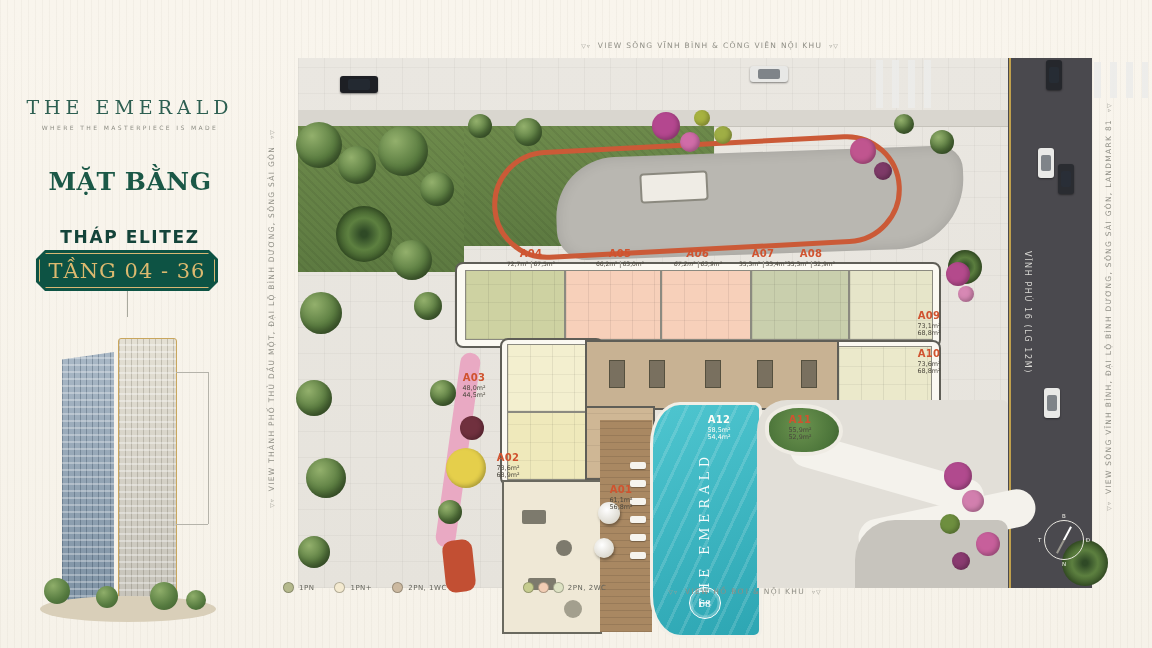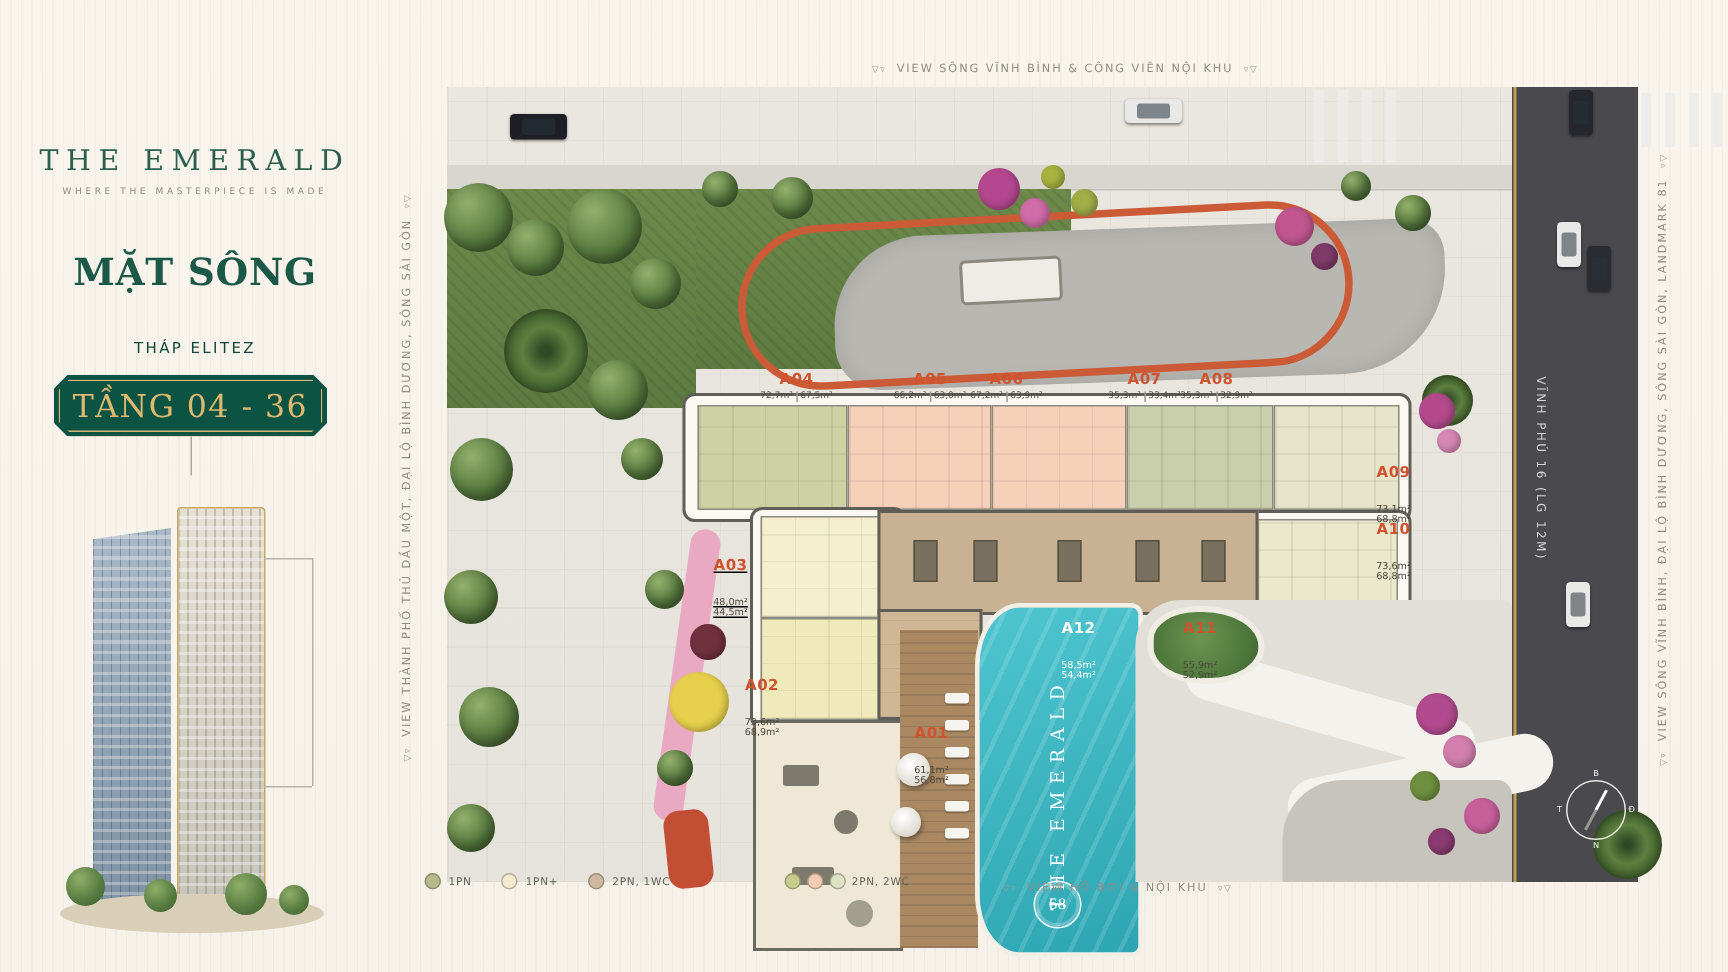--- a/index.html
+++ b/index.html
@@ -14,21 +14,21 @@
   .serif{font-family:"DejaVu Serif","Liberation Serif",serif;}
 
   
   .brand-title{left:0;top:96px;width:260px;text-align:center;color:#2d5f51;
     font-size:19px;letter-spacing:5px;}
   .brand-tagline{left:0;top:124px;width:260px;text-align:center;color:#8d8d84;
     font-size:6px;letter-spacing:2.4px;}
   .heading{left:0;top:167px;width:260px;text-align:center;color:#1b5847;
     font-size:25px;font-weight:bold;line-height:1.16;letter-spacing:.5px;}
   .tower-name{left:0;top:227px;width:260px;text-align:center;color:#14443a;
-    font-size:10px;font-weight:normal;letter-spacing:1.6px;}
+    font-size:17px;font-weight:bold;letter-spacing:1.6px;}
   .badge{left:36px;top:250px;width:182px;height:41px;background:#0d5344;
     clip-path:polygon(9px 0,calc(100% - 9px) 0,100% 9px,100% calc(100% - 9px),calc(100% - 9px) 100%,9px 100%,0 calc(100% - 9px),0 9px);}
   .badge-inner{position:absolute;left:3px;top:3px;right:3px;bottom:3px;
     border:1px solid #d7b773;
     clip-path:polygon(7px 0,calc(100% - 7px) 0,100% 7px,100% calc(100% - 7px),calc(100% - 7px) 100%,7px 100%,0 calc(100% - 7px),0 7px);
     display:flex;align-items:center;justify-content:center;
     color:#dcb96f;font-size:21px;letter-spacing:1px;}
   .badge-stem{left:127px;top:291px;width:1px;height:26px;background:#a9a99e;}
   .tower{overflow:hidden;}
   .tower-l{left:62px;top:352px;width:52px;height:252px;
@@ -116,21 +116,21 @@
   .gray-organic{position:absolute;left:98px;top:120px;width:153px;height:68px;background:#c7c4bd;
     border-radius:40px 10px 0 0;}
   
   .view-label{color:#8f8e85;font-size:7.5px;letter-spacing:1.3px;text-align:center;white-space:nowrap;}
   .view-label::before{content:"▽▿";font-size:6px;letter-spacing:1px;margin-right:7px;color:#a09f96;}
   .view-label::after{content:"▿▽";font-size:6px;letter-spacing:1px;margin-left:7px;color:#a09f96;}
   .unit{transform:translateX(-50%);text-align:center;line-height:1.15;}
   .uid{font-size:10px;font-weight:bold;color:#d0532f;letter-spacing:.3px;}
   .uareas-h{display:flex;align-items:center;justify-content:center;font-size:6px;color:#4b473d;margin-top:1px;}
   .uareas-h .sep{width:1px;height:7px;background:#9b9890;margin:0 2px;}
-  .uareas-v{font-size:6.4px;color:#4b473d;margin-top:14px;}
+  .uareas-v{font-size:6.4px;color:#4b473d;margin-top:1px;}
   .unit-light .uid,.unit-light .uareas-v{color:#fdfdf7;}
   
   .legend{left:283px;top:582px;height:16px;display:flex;align-items:flex-start;gap:20px;}
   .lg-item{display:flex;align-items:center;gap:5px;}
   .lg-item .lbl{font-size:7px;color:#62625a;letter-spacing:.5px;}
   .sw{width:9px;height:9px;border-radius:50%;border:1px solid rgba(60,60,45,.35);}
   .sw1{background:#b5b98c;} .sw2{background:#f4ead0;} .sw3{background:#ccb9a0;}
   .sw4a{background:#c6cc8e;} .sw4b{background:#f2cdb4;} .sw4c{background:#dde2c3;}
   .lg-multi{margin-left:56px;}
   .lg-multi .sw{margin-right:-1px;}
@@ -145,21 +145,21 @@
     transform:translate(-50%,-50%) rotate(28deg);}
 </style>
 </head>
 <body>
 
 <div id="app">
 
   <div class="abs brand-title serif">THE EMERALD</div>
   <div class="abs brand-tagline">WHERE THE MASTERPIECE IS MADE</div>
   <div class="abs heading serif">
-    <div>MẶT SÔNG</div>
+    <div>MẶT BẰNG</div>
   </div>
   <div class="abs tower-name">THÁP ELITEZ</div>
   <div class="abs badge">
     <div class="badge-inner serif">TẦNG 04 - 36</div>
   </div>
   <div class="abs badge-stem"></div>
 
   <div class="abs tower tower-l"></div>
   <div class="abs tower tower-r"></div>
   <div class="abs tower-ground"></div>
@@ -313,21 +313,21 @@
       </div>
   </div>
   <div class="abs unit" style="left:620px;top:248px;">
     <div class="uid">A05</div>
     <div class="uareas-h">
         <span>66,2m²</span>
         <span class="sep"></span>
         <span>63,0m²</span>
       </div>
   </div>
-  <div class="abs unit" style="left:671px;top:248px;">
+  <div class="abs unit" style="left:698px;top:248px;font-style:italic;">
     <div class="uid">A06</div>
     <div class="uareas-h">
         <span>67,2m²</span>
         <span class="sep"></span>
         <span>63,9m²</span>
       </div>
   </div>
   <div class="abs unit" style="left:763px;top:248px;">
     <div class="uid">A07</div>
     <div class="uareas-h">
@@ -351,21 +351,21 @@
         <div>68,8m²</div>
       </div>
   </div>
   <div class="abs unit" style="left:929px;top:348px;">
     <div class="uid">A10</div>
     <div class="uareas-v">
         <div>73,6m²</div>
         <div>68,8m²</div>
       </div>
   </div>
-  <div class="abs unit" style="left:487px;top:372px;text-decoration:underline;">
+  <div class="abs unit" style="left:474px;top:372px;">
     <div class="uid">A03</div>
     <div class="uareas-v">
         <div>48,0m²</div>
         <div>44,5m²</div>
       </div>
   </div>
   <div class="abs unit" style="left:508px;top:452px;">
     <div class="uid">A02</div>
     <div class="uareas-v">
         <div>73,6m²</div>

